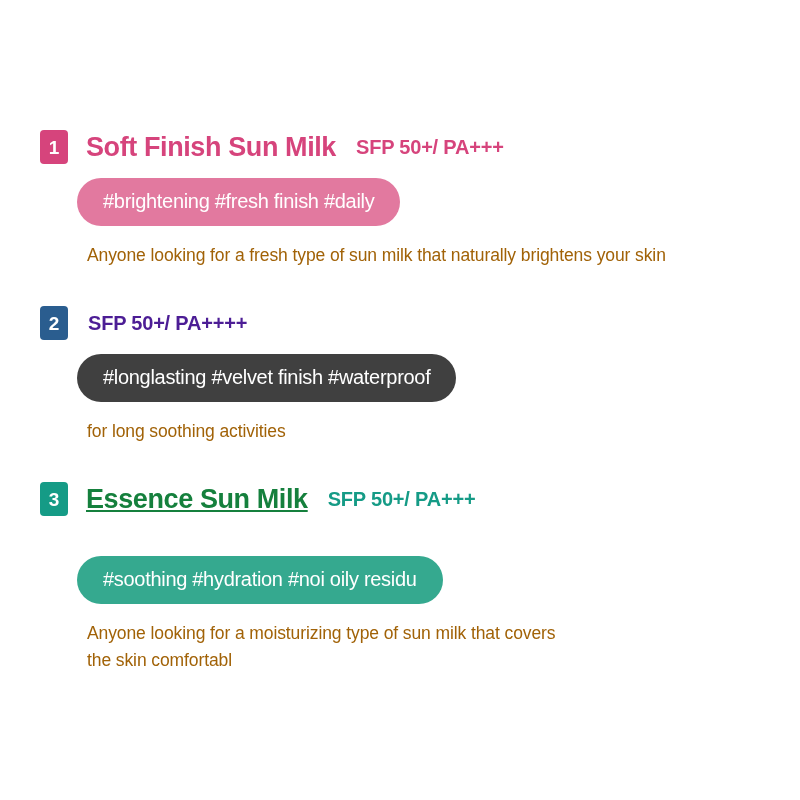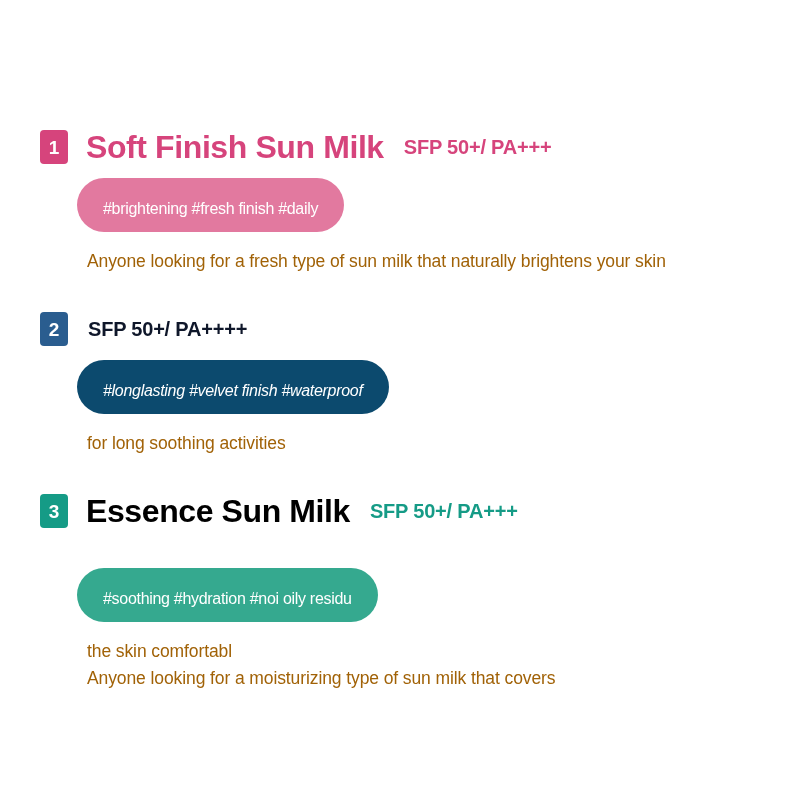--- a/index.html
+++ b/index.html
@@ -39,43 +39,43 @@
     color: #ffffff;
     font-size: 19px;
     font-weight: bold;
     display: flex;
     align-items: center;
     justify-content: center;
     flex: 0 0 auto;
     line-height: 1;
   }
   .title {
-    font-size: 32px;
+    font-size: 27px;
     font-weight: bold;
     letter-spacing: -0.4px;
     margin-left: 18px;
     line-height: 1;
     white-space: nowrap;
   }
   .spf {
     font-size: 20px;
     font-weight: bold;
     margin-left: 20px;
     letter-spacing: -0.2px;
     line-height: 1;
     white-space: nowrap;
   }
   .tag-pill {
     display: inline-block;
     margin-top: 14px;
     margin-left: 37px;
-    padding: 23px 26px 15px 26px;
+    padding: 13px 26px 15px 26px;
     border-radius: 28px;
     color: #ffffff;
-    font-size: 16px;
+    font-size: 20px;
     letter-spacing: -0.3px;
     line-height: 1;
     white-space: nowrap;
   }
   .desc {
     margin-top: 16px;
     margin-left: 47px;
     font-size: 17.5px;
     color: #a16207;
     line-height: 1.55;
@@ -99,34 +99,34 @@
     </div>
     <div class="tag-pill" style="background: rgb(226, 121, 159);">#brightening #fresh finish #daily</div>
     <div class="desc">
       <span class="line">Anyone looking for a fresh type of sun milk that naturally brightens your skin</span>
     </div>
   </div>
 
   <div class="product">
     <div class="head-row">
       <div class="num-badge" style="background: rgb(42, 93, 143);">2</div>
-      <div class="spf" style="color: #0f172a;">SFP 50+/ PA++++</div>
+      <div class="spf" style="color: #4c1d95;">SFP 50+/ PA++++</div>
     </div>
-    <div class="tag-pill" style="background: #0c4a6e; font-style: italic;">#longlasting #velvet finish #waterproof</div>
+    <div class="tag-pill" style="background: #404040;">#longlasting #velvet finish #waterproof</div>
     <div class="desc">
       <span class="line">for long soothing activities</span>
     </div>
   </div>
 
   <div class="product">
     <div class="head-row">
       <div class="num-badge" style="background: rgb(21, 155, 134);">3</div>
-      <div class="title" style="color: #000000;">Essence Sun Milk</div>
+      <div class="title" style="color: #15803d; text-decoration: underline;">Essence Sun Milk</div>
       <div class="spf" style="color: rgb(21, 155, 134);">SFP 50+/ PA+++</div>
     </div>
     <div class="tag-pill" style="background: rgb(53, 169, 143); margin-top: 40px;">#soothing #hydration #noi oily residu</div>
     <div class="desc">
+      <span class="line">Anyone looking for a moisturizing type of sun milk that covers</span>
       <span class="line">the skin comfortabl</span>
-      <span class="line">Anyone looking for a moisturizing type of sun milk that covers</span>
     </div>
   </div>
 
 </div>
 
 </body></html>

